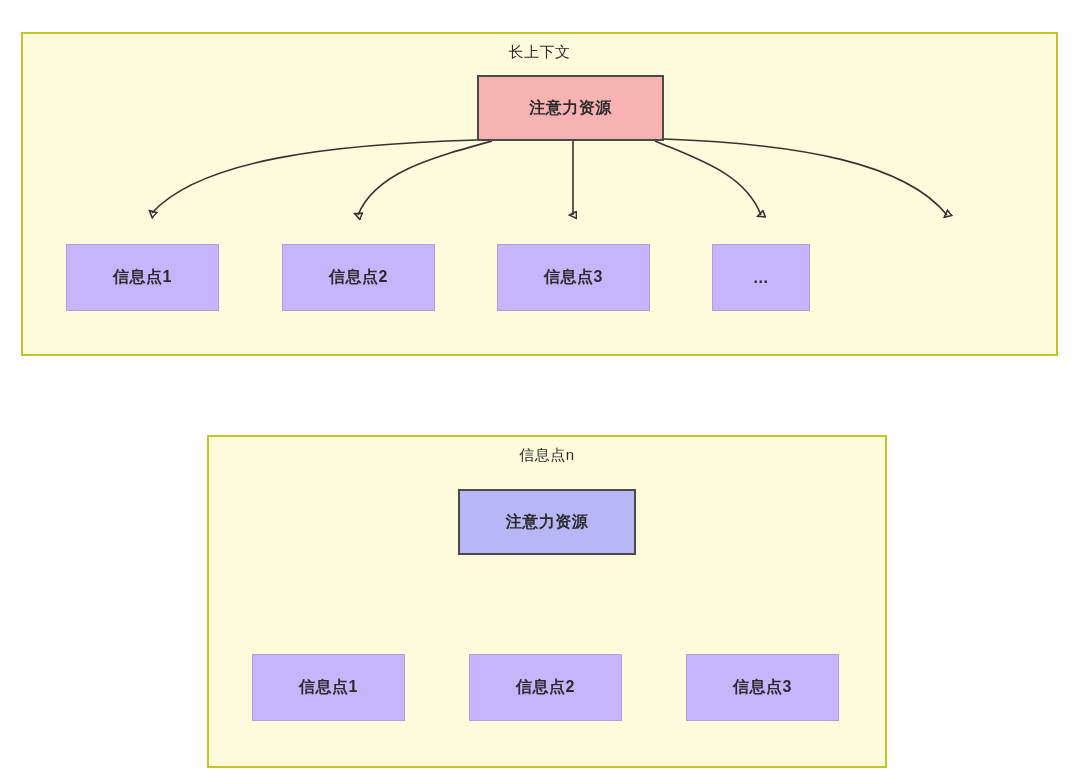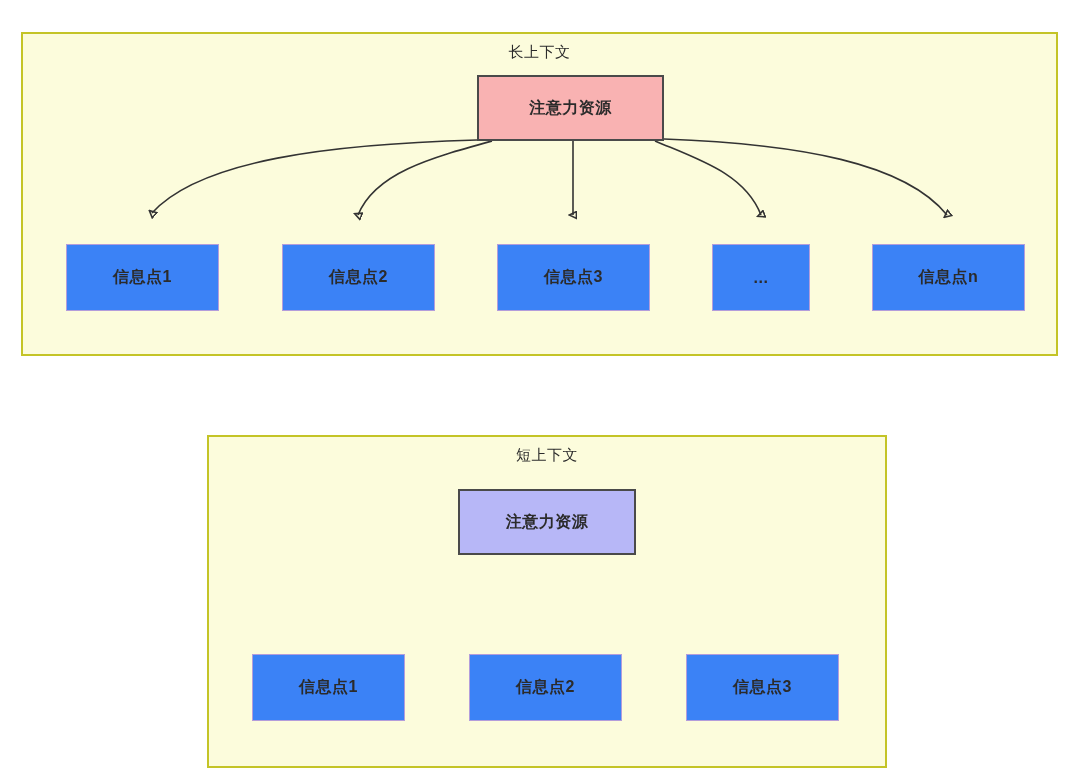--- a/index.html
+++ b/index.html
@@ -63,21 +63,21 @@
   }
   .node-attention-long {
     background: #f9b2b2;
     border: 2px solid #4a4a4a;
   }
   .node-attention-short {
     background: #b7b7f7;
     border: 2px solid #4a4a4a;
   }
   .node-info {
-    background: #3b82f6;
+    background: #c4b5fd;
     border: 1px solid #b39ddb;
   }
   svg.edges {
     position: absolute;
     left: 0;
     top: 0;
     width: 1080px;
     height: 774px;
     pointer-events: none;
     overflow: visible;
@@ -132,26 +132,23 @@
   </div>
 
   <div class="node node-info" style="left:497px; top:236px; width:153px; height:67px;">
     <span>信息点3</span>
   </div>
 
   <div class="node node-info" style="left:712px; top:236px; width:98px; height:67px;">
     <span>...</span>
   </div>
 
-  <div class="node node-info" style="left:872px; top:236px; width:153px; height:67px;">
-    <span>信息点n</span>
-  </div>
 
   <div class="panel" id="panel-short">
-    <div class="panel-title">短上下文</div>
+    <div class="panel-title">信息点n</div>
   </div>
 
   <div class="node node-attention-short" style="left:458px; top:481px; width:178px; height:66px;">
     <span>注意力资源</span>
   </div>
 
   <div class="node node-info" style="left:252px; top:646px; width:153px; height:67px;">
     <span>信息点1</span>
   </div>
 

